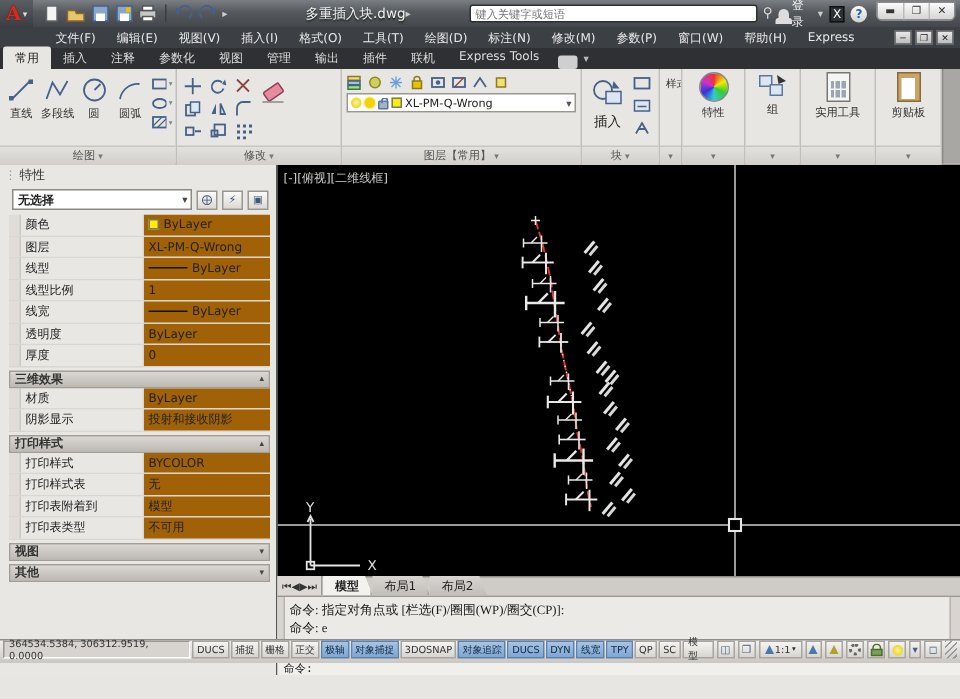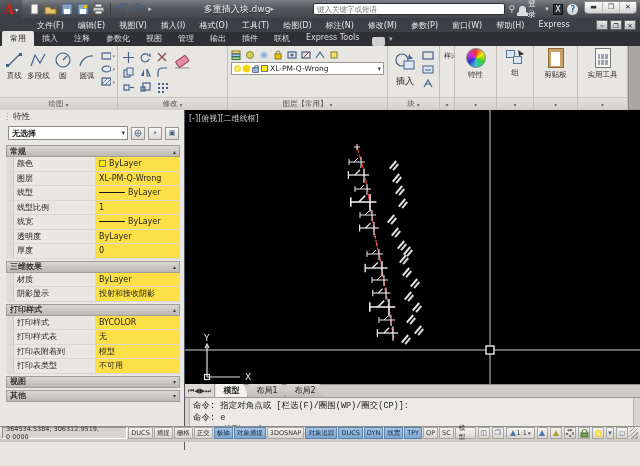--- a/index.html
+++ b/index.html
@@ -118,42 +118,42 @@
   .pal-scroll { flex:1; overflow:hidden; padding:0 4px 0 6px; }
   .pal-sec-hdr { height:12px; margin-top:2px; background:linear-gradient(#dbd8d3,#bcb9b3);
     border:1px solid #a19e98; display:flex; align-items:center; font-size:8px; color:#333;
     padding:0 3px; font-weight:bold; }
   .pal-sec-hdr .caret { margin-left:auto; font-size:6px; color:#444; font-weight:normal; }
   .pal-row { display:flex; height:14.5px; border-bottom:1px solid #dad7d2; font-size:8px; }
   .pal-row .gut { width:8px; background:#e0ddd8; border-right:1px solid #ccc9c4; }
   .pal-row .lab { width:82px; display:flex; align-items:center; padding-left:3px; color:#222;
     border-right:1px solid #dad7d2; background:#e9e7e4; white-space:nowrap; overflow:hidden; }
   .pal-row .val { flex:1; display:flex; align-items:center; gap:3px; padding-left:3px; color:#222;
-    background:#fde047; white-space:nowrap; overflow:hidden; }
+    background:#a16207; white-space:nowrap; overflow:hidden; }
   .lineswatch { width:26px; height:1px; background:#111; display:inline-block; }
 
   
   .viewport { position:absolute; left:185px; top:110px; width:455px; height:274px; background:#000; }
   .vp-label { position:absolute; left:4px; top:3px; color:#cfcfcf; font-size:8px; z-index:3; }
   .viewport svg { position:absolute; left:0; top:0; }
 
   
   .layoutbar { position:absolute; left:185px; top:384px; width:455px; height:13px; background:#cfccc7;
     display:flex; align-items:flex-end; border-top:1px solid #8f8d89; }
   .ltnav { display:flex; align-items:center; height:13px; padding:0 3px; gap:3px; color:#333; font-size:7px;
     background:#dcd9d4; border-right:1px solid #a09d98; }
   .ltab { font-size:8px; padding:1px 8px 1px 8px; color:#222; border-right:1px solid #a09d98;
     background:linear-gradient(#d8d5d0,#c2bfba); clip-path:polygon(0 0,calc(100% - 5px) 0,100% 100%,0 100%); }
   .ltab.active { background:#f4f2ef; font-weight:bold; }
 
   
   .cmdhist { position:absolute; left:185px; top:397px; width:455px; height:44px; background:#eceae7;
     border-top:1px solid #9a9792; display:flex; }
   .cmdgut { width:5px; background:#d8d5d0; border-right:1px solid #b8b5b0; }
-  .cmdlines { flex:1; padding:2px 3px; font-family:Liberation Mono, monospace;
+  .cmdlines { flex:1; padding:2px 3px; font-family:Liberation Serif, serif;
     font-size:8.5px; color:#1a1a1a; line-height:12px; white-space:pre; overflow:hidden; }
   .cmdsb { width:7px; background:#d8d5d0; border-left:1px solid #b8b5b0; }
   .cmdinput { position:absolute; left:185px; top:441px; width:455px; height:9px; background:#f1efec;
     border-top:1px solid #9a9792; font-family:"DejaVu Sans Mono","Liberation Mono",monospace;
     font-size:7.5px; color:#1a1a1a; padding-left:4px; line-height:8px; }
 
   
   .statusbar { position:absolute; left:0; top:426px; width:640px; height:16px;
     background:linear-gradient(#f2f0ee,#cac7c2); border-top:1px solid #8f8d89;
     display:flex; align-items:flex-start; padding:0 2px; gap:1px; }
@@ -522,61 +522,60 @@
             <i style="left:8px;top:8px"></i>
             <svg width="20" height="18" style="position:absolute;left:0;top:0">
               <path d="M13 2 L19 6 L14 8 Z" fill="#333"></path>
             </svg>
           </span>
         <span class="lbl">组</span>
       </div>
       <div class="rpanel-label"></div>
     </div>
 
-    <div class="rpanel npanel" style="width:44px">
-      <div class="rpanel-body npanel-body">
-        <span class="clip"></span>
-        <span class="lbl">剪贴板</span>
-      </div>
-      <div class="rpanel-label"></div>
-    </div>
-
     <div class="rpanel npanel" style="width:50px">
       <div class="rpanel-body npanel-body">
         <span class="calc">
             <i></i>
             <i></i>
             <i></i>
             <i></i>
             <i></i>
             <i></i>
           </span>
         <span class="lbl">实用工具</span>
       </div>
       <div class="rpanel-label"></div>
     </div>
 
+    <div class="rpanel npanel" style="width:44px">
+      <div class="rpanel-body npanel-body">
+        <span class="clip"></span>
+        <span class="lbl">剪贴板</span>
+      </div>
+      <div class="rpanel-label"></div>
+    </div>
+
     <div class="ribbon-end" style="flex:1"></div>
   </div>
 
   <div class="palette">
     <div class="pal-title">
       <span class="grip">⋮</span>
       <span>特性</span>
     </div>
     <div class="pal-combo-row">
       <span class="pal-combo">
         <span>无选择</span>
       </span>
       <span class="pal-btn">⨁</span>
       <span class="pal-btn">⚡</span>
       <span class="pal-btn">▣</span>
     </div>
     <div class="pal-scroll" id="palette-sections">
-        <div class="pal-sec-hdr">常规<span class="caret">▴</span></div>
         <div class="pal-row">
           <span class="gut"></span>
           <span class="lab">颜色</span>
           <span class="val">
             <span style="width: 7px; height: 7px; border: 1px solid rgb(119, 119, 119); background: rgb(255, 238, 0);"></span>
             <span>ByLayer</span>
           </span>
         </div>
         <div class="pal-row">
           <span class="gut"></span>
@@ -839,20 +838,23 @@
         <span class="ltab active">模型</span>
         <span class="ltab">布局1</span>
         <span class="ltab">布局2</span>
       </span>
   </div>
 
   <div class="cmdhist">
     <div class="cmdgut"></div>
     <div class="cmdlines" id="cmd-lines"><div>命令: 指定对角点或 [栏选(F)/圈围(WP)/圈交(CP)]:</div><div>命令: e</div><div>ERASE 找到 5 个</div></div>
     <div class="cmdsb"></div>
+  </div>
+  <div class="cmdinput">
+    <span>命令:</span>
   </div>
 
   <div class="statusbar">
     <div class="coords">364534.5384, 306312.9519, 0.0000</div>
     <div id="status-toggles" style="display:flex;gap:1px">
         <span class="tgl">DUCS</span>
         <span class="tgl">捕捉</span>
         <span class="tgl">栅格</span>
         <span class="tgl">正交</span>
         <span class="tgl on">极轴</span>

